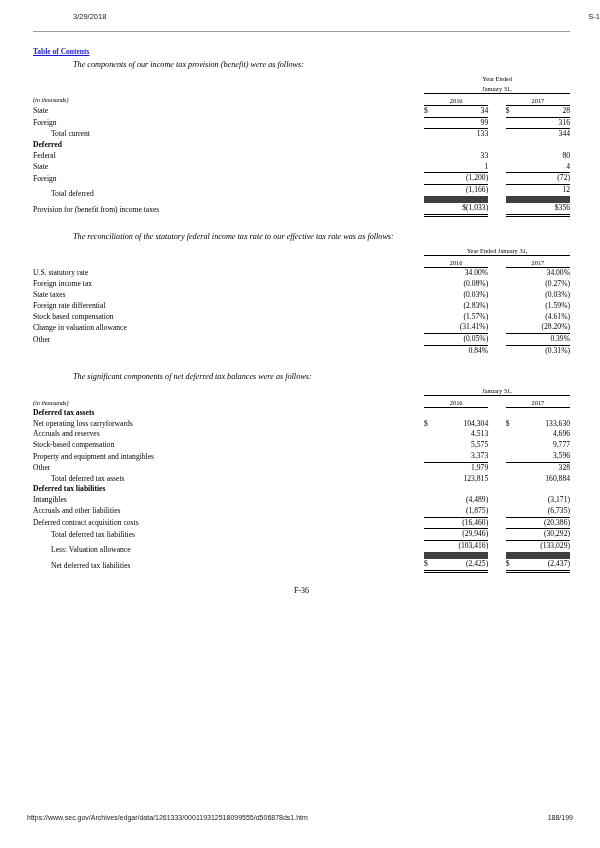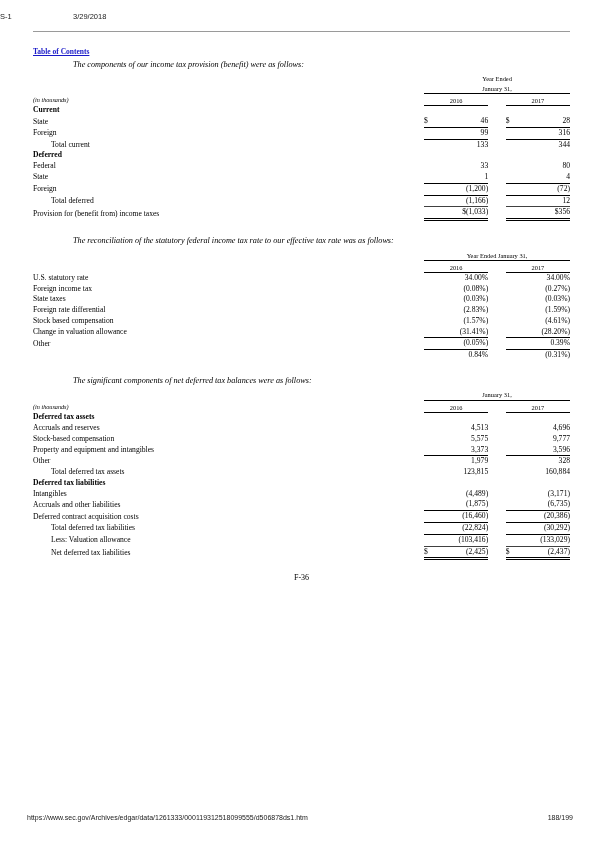--- a/index.html
+++ b/index.html
@@ -33,21 +33,21 @@
     left: 27px;
     top: 0;
     white-space: nowrap;
     padding-left: 46px;
   }
   .print-header .ph-title {
     position: absolute;
     left: 0;
     top: 0;
     width: 600px;
-    text-align: left;
+    text-align: right;
   }
   .header-rule {
     position: absolute;
     top: 31px;
     left: 33px;
     width: 537px;
     height: 1px;
     background: #9a9a9a;
   }
 
@@ -124,21 +124,21 @@
     font-size: 6.4px;
     font-weight: bold;
     border-bottom: 1px solid #000;
     line-height: 1.3;
   }
   .thin-gap td { height: 2px; line-height: 2px; font-size: 0; }
 
   
   .rule-top   { border-top: 1px solid #000; }
   .dbl-bottom {
-    border-top: 1px solid #404040;
+    border-top: 7px solid #404040;
     border-bottom: 3px double #000;
   }
 
   .block-gap { height: 14px; }
 
   .page-mark {
     width: 537px;
     text-align: center;
     font-size: 8px;
     margin-top: 13px;
@@ -209,33 +209,24 @@
       <tr>
         <td class="units">(in thousands)</td>
         <td></td>
         <td class="hdr-year" colspan="2">2016</td>
         <td></td>
         <td class="hdr-year" colspan="2">2017</td>
       </tr>
     </thead>
     <tbody>
         <tr>
-          <td class="lbl b">Current</td>
-          <td></td>
-          <td class="cur "></td>
-          <td class="num "></td>
-          <td></td>
-          <td class="cur "></td>
-          <td class="num "></td>
-        </tr>
-        <tr>
           <td class="lbl">State</td>
           <td></td>
           <td class="cur ">$</td>
-          <td class="num ">46</td>
+          <td class="num ">34</td>
           <td></td>
           <td class="cur ">$</td>
           <td class="num ">28</td>
         </tr>
         <tr>
           <td class="lbl">Foreign</td>
           <td></td>
           <td class="cur rule-top"></td>
           <td class="num rule-top">99</td>
           <td></td>
@@ -452,20 +443,29 @@
         <tr>
           <td class="lbl b">Deferred tax assets</td>
           <td></td>
           <td class="cur "></td>
           <td class="num "></td>
           <td></td>
           <td class="cur "></td>
           <td class="num "></td>
         </tr>
         <tr>
+          <td class="lbl">Net operating loss carryforwards</td>
+          <td></td>
+          <td class="cur ">$</td>
+          <td class="num ">104,304</td>
+          <td></td>
+          <td class="cur ">$</td>
+          <td class="num ">133,630</td>
+        </tr>
+        <tr>
           <td class="lbl">Accruals and reserves</td>
           <td></td>
           <td class="cur "></td>
           <td class="num ">4,513</td>
           <td></td>
           <td class="cur "></td>
           <td class="num ">4,696</td>
         </tr>
         <tr>
           <td class="lbl">Stock-based compensation</td>
@@ -536,21 +536,21 @@
           <td class="cur rule-top"></td>
           <td class="num rule-top">(16,460)</td>
           <td></td>
           <td class="cur rule-top"></td>
           <td class="num rule-top">(20,386)</td>
         </tr>
         <tr>
           <td class="lbl ind1">Total deferred tax liabilities</td>
           <td></td>
           <td class="cur rule-top"></td>
-          <td class="num rule-top">(22,824)</td>
+          <td class="num rule-top">(29,946)</td>
           <td></td>
           <td class="cur rule-top"></td>
           <td class="num rule-top">(30,292)</td>
         </tr>
         <tr>
           <td class="lbl ind1">Less: Valuation allowance</td>
           <td></td>
           <td class="cur rule-top"></td>
           <td class="num rule-top">(103,416)</td>
           <td></td>

